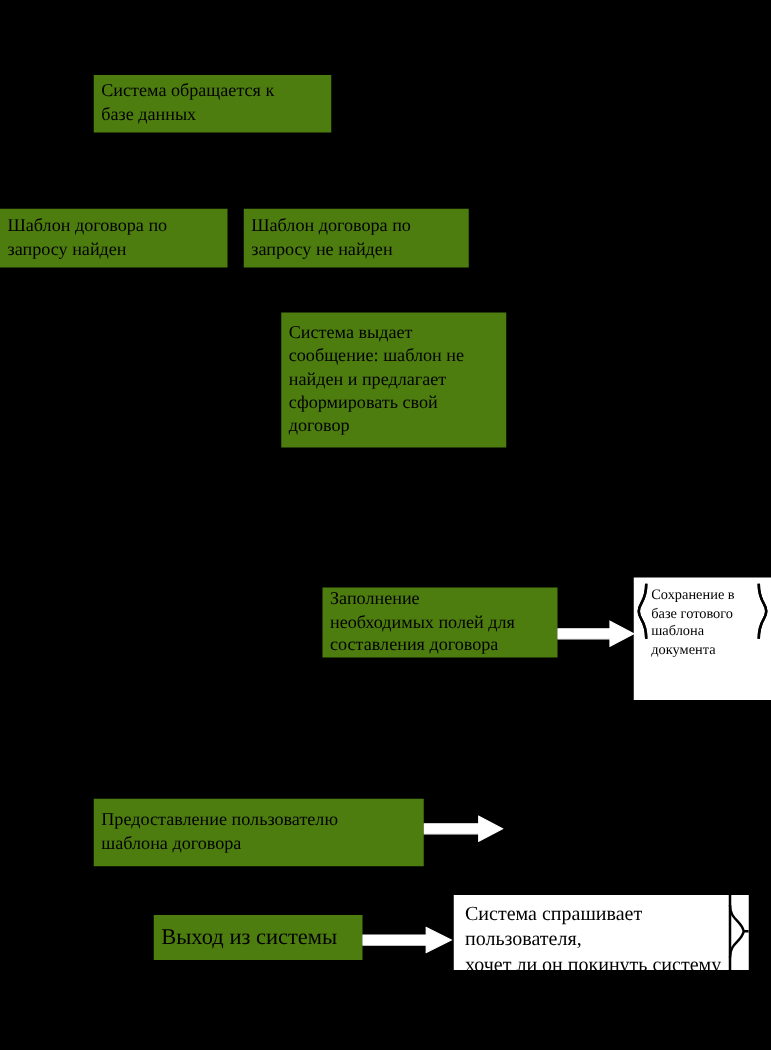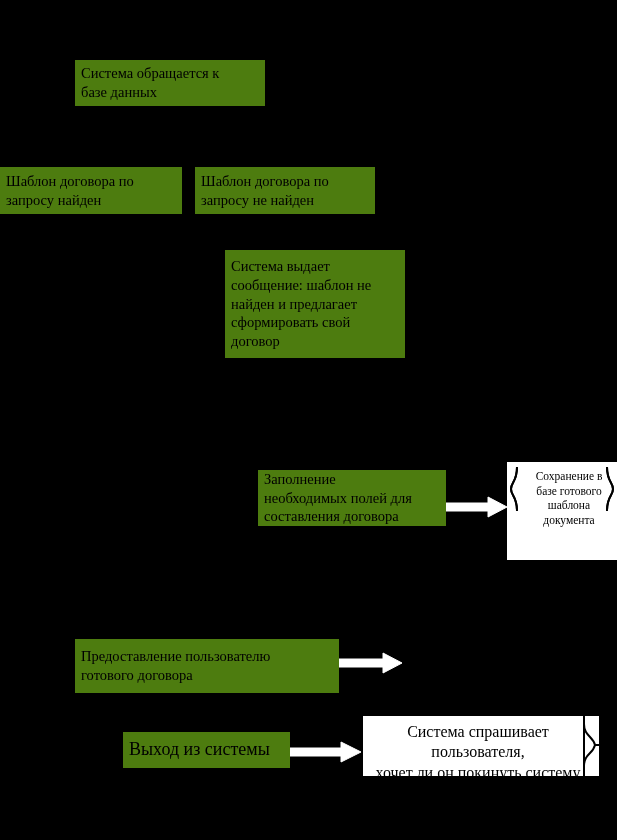--- a/index.html
+++ b/index.html
@@ -47,21 +47,21 @@
   .brace-node {
     position: absolute;
     background: #ffffff;
     box-sizing: border-box;
   }
   .brace-node .label {
     position: absolute;
     color: #000000;
     white-space: pre-line;
     line-height: 1.28;
-    text-align: center;
+    text-align: left;
   }
   .brace-node svg { position: absolute; left: 0; top: 0; display: block; }
 
   #n-save-template { left: 507px; top: 462px; width: 110px; height: 98px; }
   #n-save-template .label { left: 14px; top: 7px; width: 96px; font-size: 11.5px; }
 
   #n-save-contract { left: 402px; top: 633px; width: 165px; height: 67px; }
   #n-save-contract .label { left: 10px; top: 6px; width: 152px; font-size: 11px; }
 
   #n-ask-user { left: 363px; top: 716px; width: 236px; height: 60px; }
@@ -103,21 +103,21 @@
   </div>
 
   <div class="node" id="n-fill">
     <span class="txt">Заполнение
 необходимых полей для
 составления договора</span>
   </div>
 
   <div class="node" id="n-provide">
     <span class="txt">Предоставление пользователю
-готового договора</span>
+шаблона договора</span>
   </div>
 
   <div class="node" id="n-logout">
     <span class="txt">Выход из системы</span>
   </div>
 
   <div class="brace-node" id="n-save-template">
     <svg width="110" height="98" viewBox="0 0 110 98">
       <path d="M 10 5 C 10 20, 4 20, 4 27 C 4 34, 10 34, 10 49" fill="none" stroke="#000000" stroke-width="2"></path>
       <path d="M 10 49 C 10 64, 4 64, 4 71 C 4 78, 10 78, 10 93" fill="none" stroke="#000000" stroke-width="2" transform="translate(0,-44)"></path>

